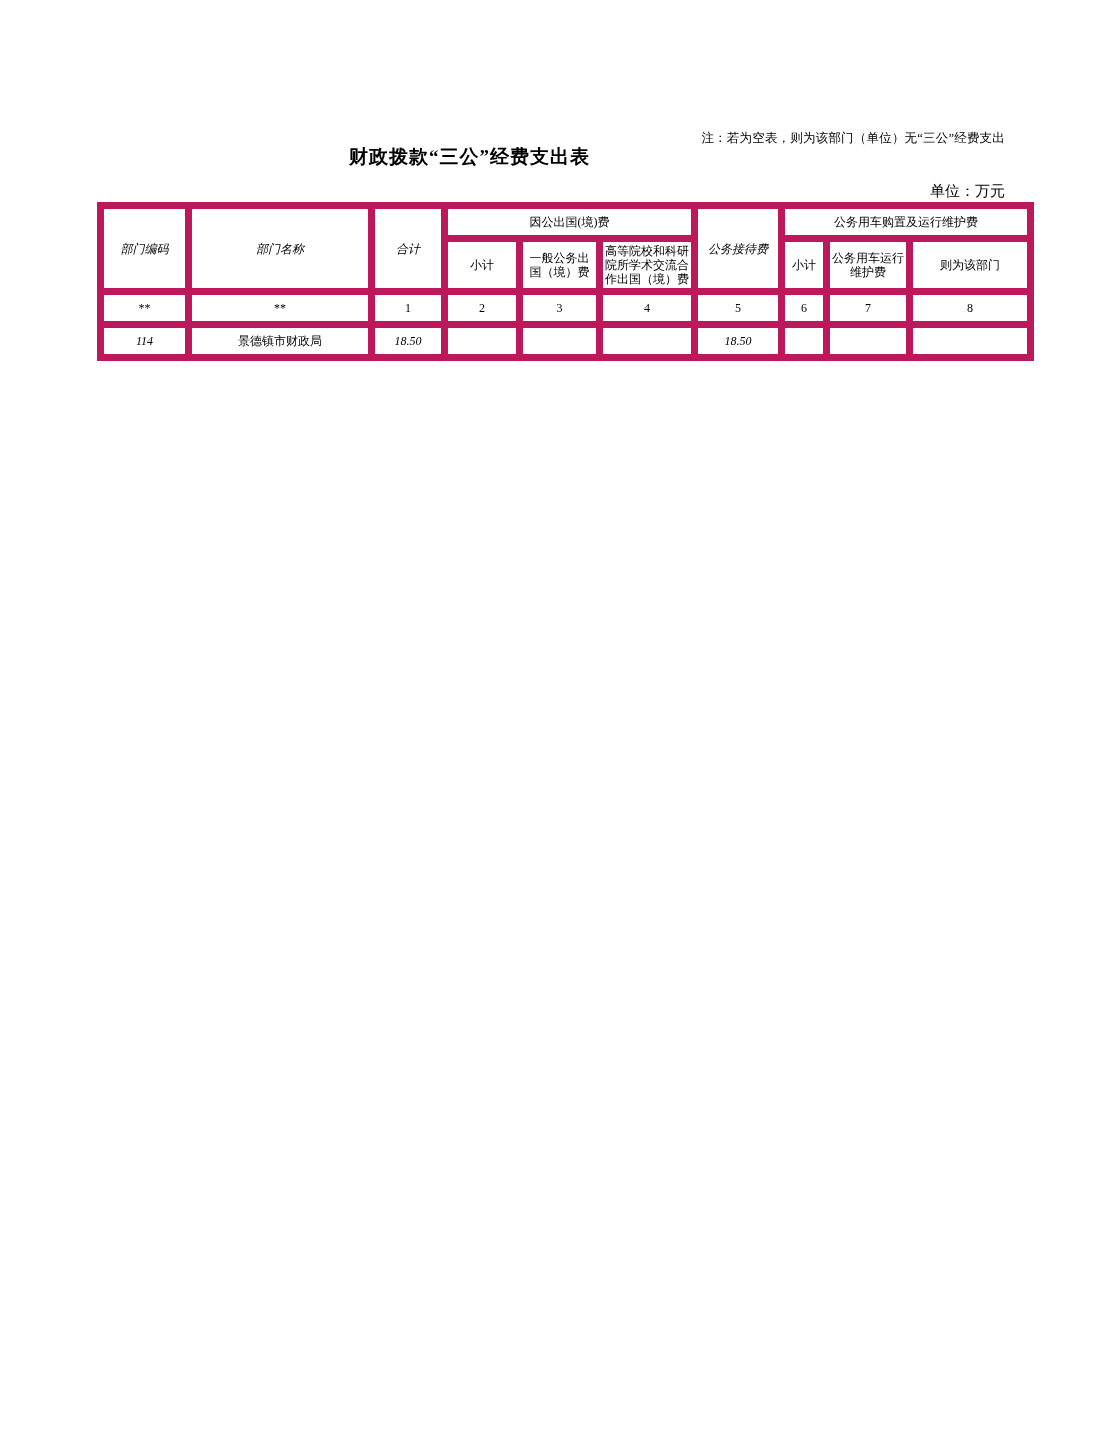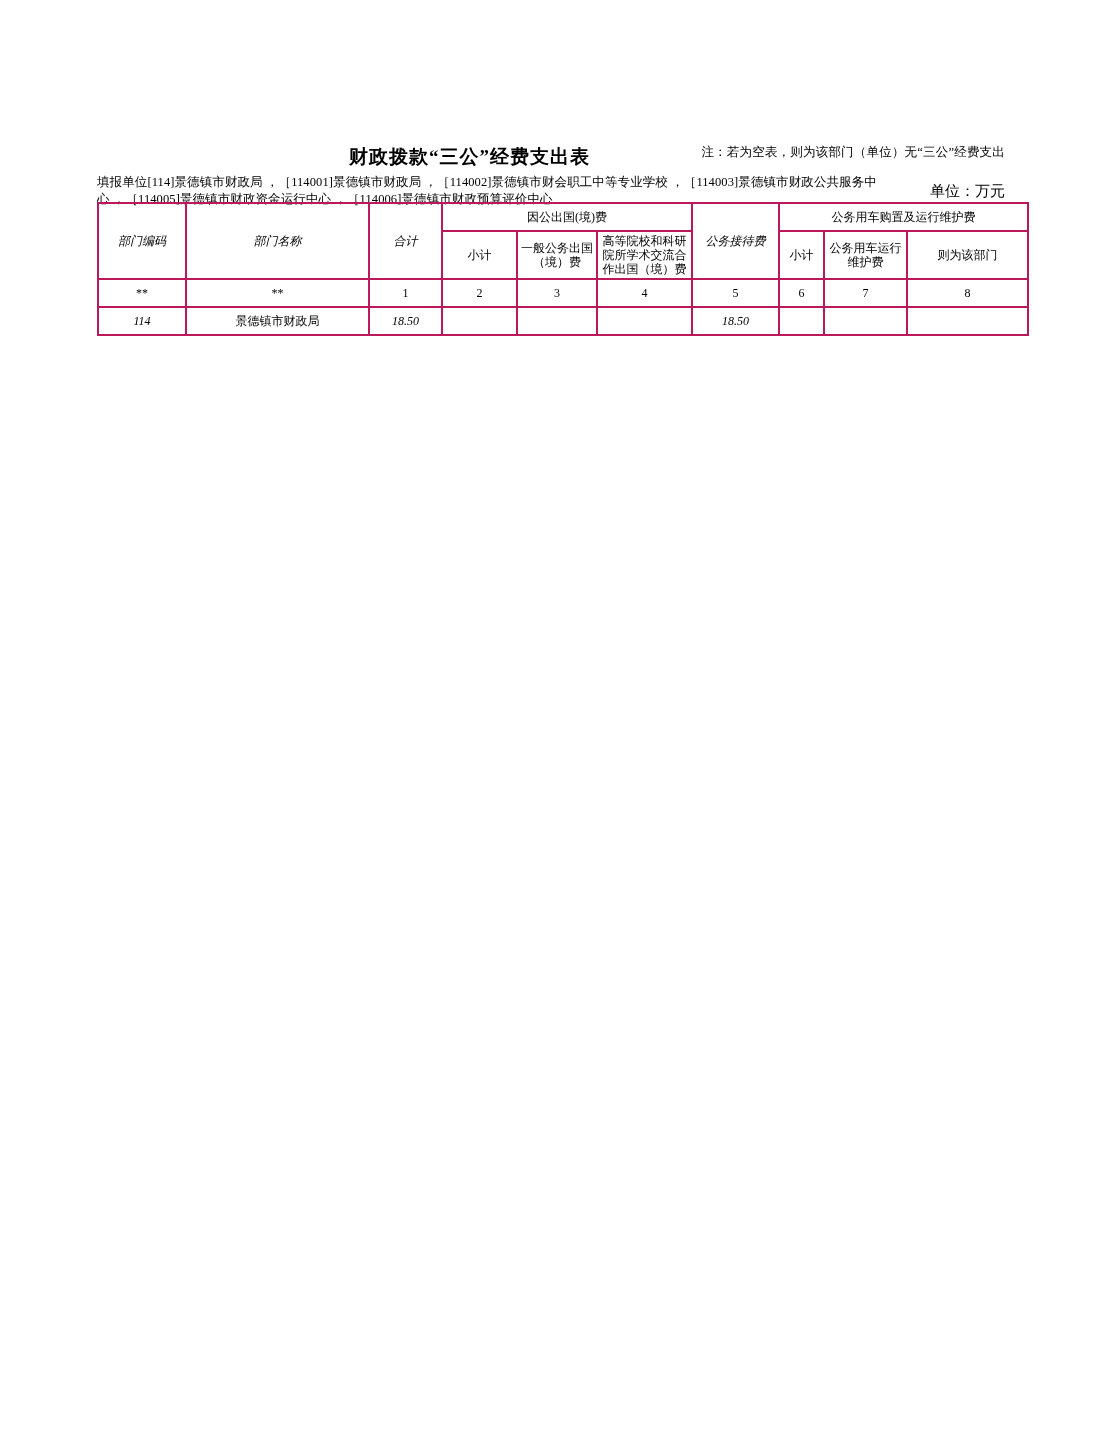--- a/index.html
+++ b/index.html
@@ -21,21 +21,20 @@
     width: 1105px;
     height: 1429px;
   }
   .note {
     position: absolute;
     right: 100px;
     top: 130px;
     font-size: 12.5px;
     letter-spacing: 0.2px;
     white-space: nowrap;
-    margin-top: 14px;
   }
   .title {
     position: absolute;
     left: 0;
     top: 144px;
     width: 939px;
     text-align: center;
     font-size: 19px;
     font-weight: bold;
     letter-spacing: 1px;
@@ -59,21 +58,21 @@
   }
   table.main {
     position: absolute;
     left: 97px;
     top: 202px;
     width: 908px;
     border-collapse: collapse;
     table-layout: fixed;
   }
   table.main td {
-    border: 2px solid #be185d;
+    border: 7px solid #be185d;
     text-align: center;
     vertical-align: middle;
     font-size: 12px;
     padding: 2px 2px;
     line-height: 14px;
     font-family: "Liberation Serif", "DejaVu Serif", serif;
   }
   td.h-tall { height: 56px; font-style: italic; }
   td.h-row  { height: 22px; }
   td.small  { font-size: 10.5px; line-height: 12px; }
@@ -83,21 +82,20 @@
 </style>
 </head>
 <body>
 
 <div class="page">
 
   <div class="note">注：若为空表，则为该部门（单位）无“三公”经费支出</div>
 
   <div class="title">财政拨款“三公”经费支出表</div>
 
-  <div class="subhead">填报单位[114]景德镇市财政局 ，［114001]景德镇市财政局 ，［114002]景德镇市财会职工中等专业学校 ，［114003]景德镇市财政公共服务中心 ，［114005]景德镇市财政资金运行中心 ，［114006]景德镇市财政预算评价中心</div>
 
   <div class="unit">单位：万元</div>
 
   <table class="main">
     <colgroup>
       <col style="width:88px">
       <col style="width:183px">
       <col style="width:73px">
       <col style="width:75px">
       <col style="width:80px">

